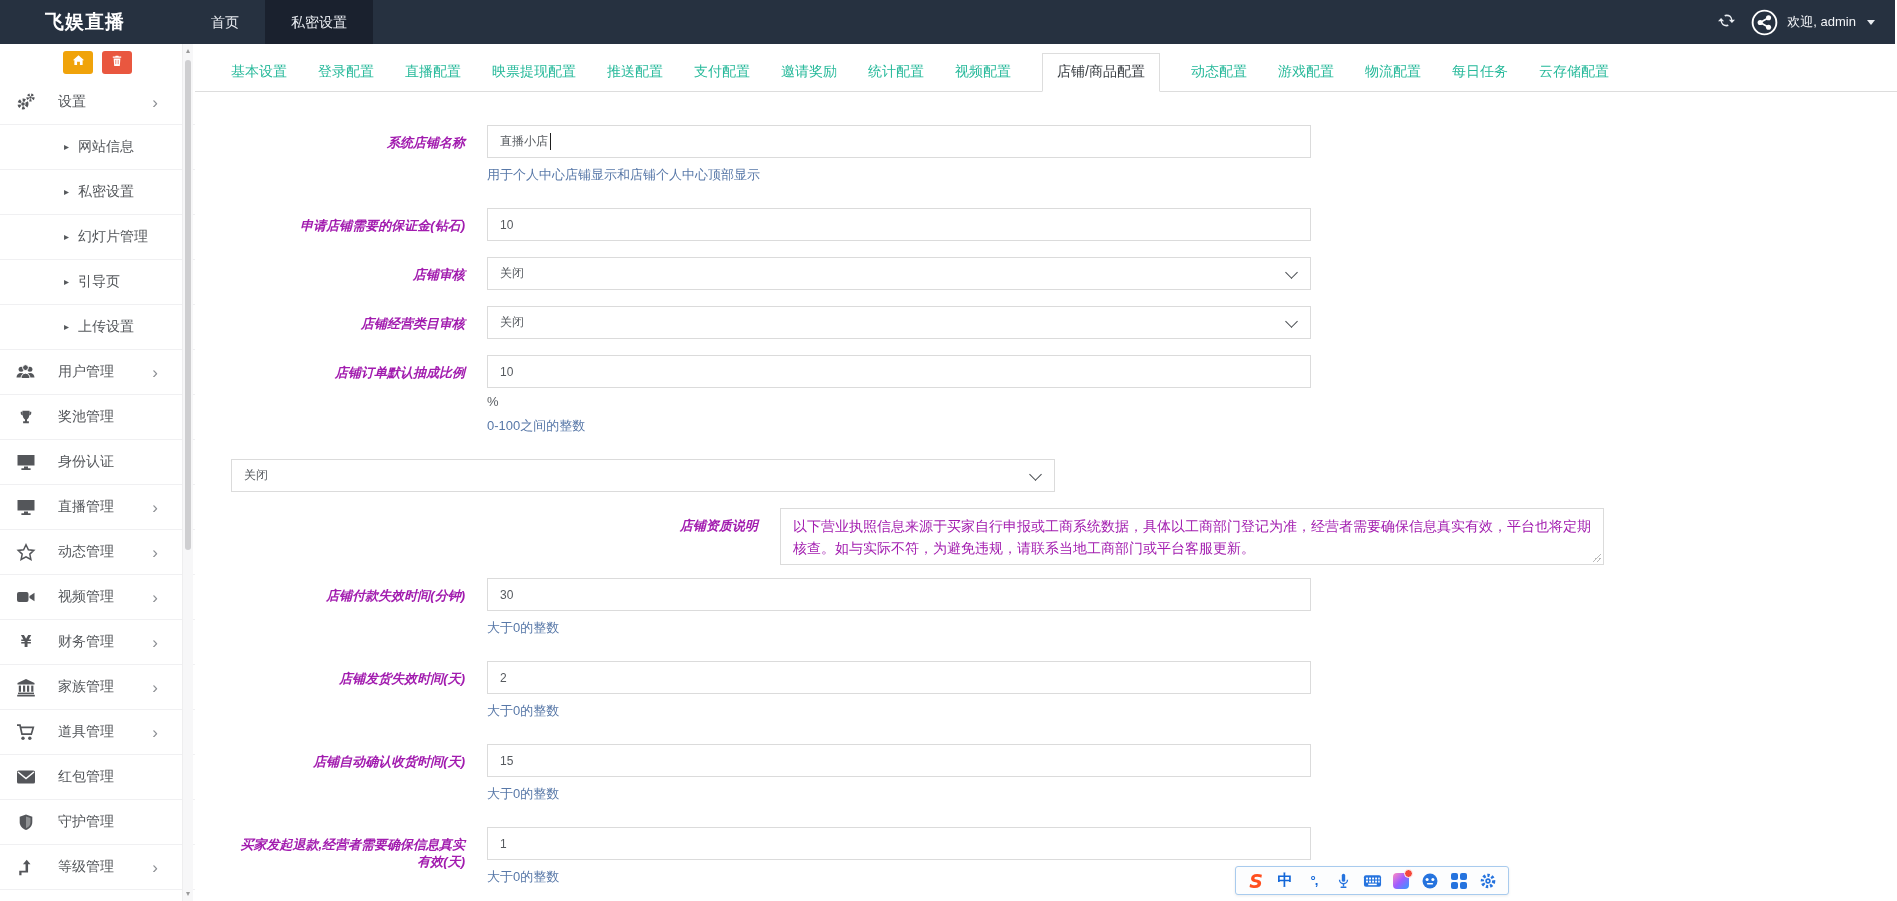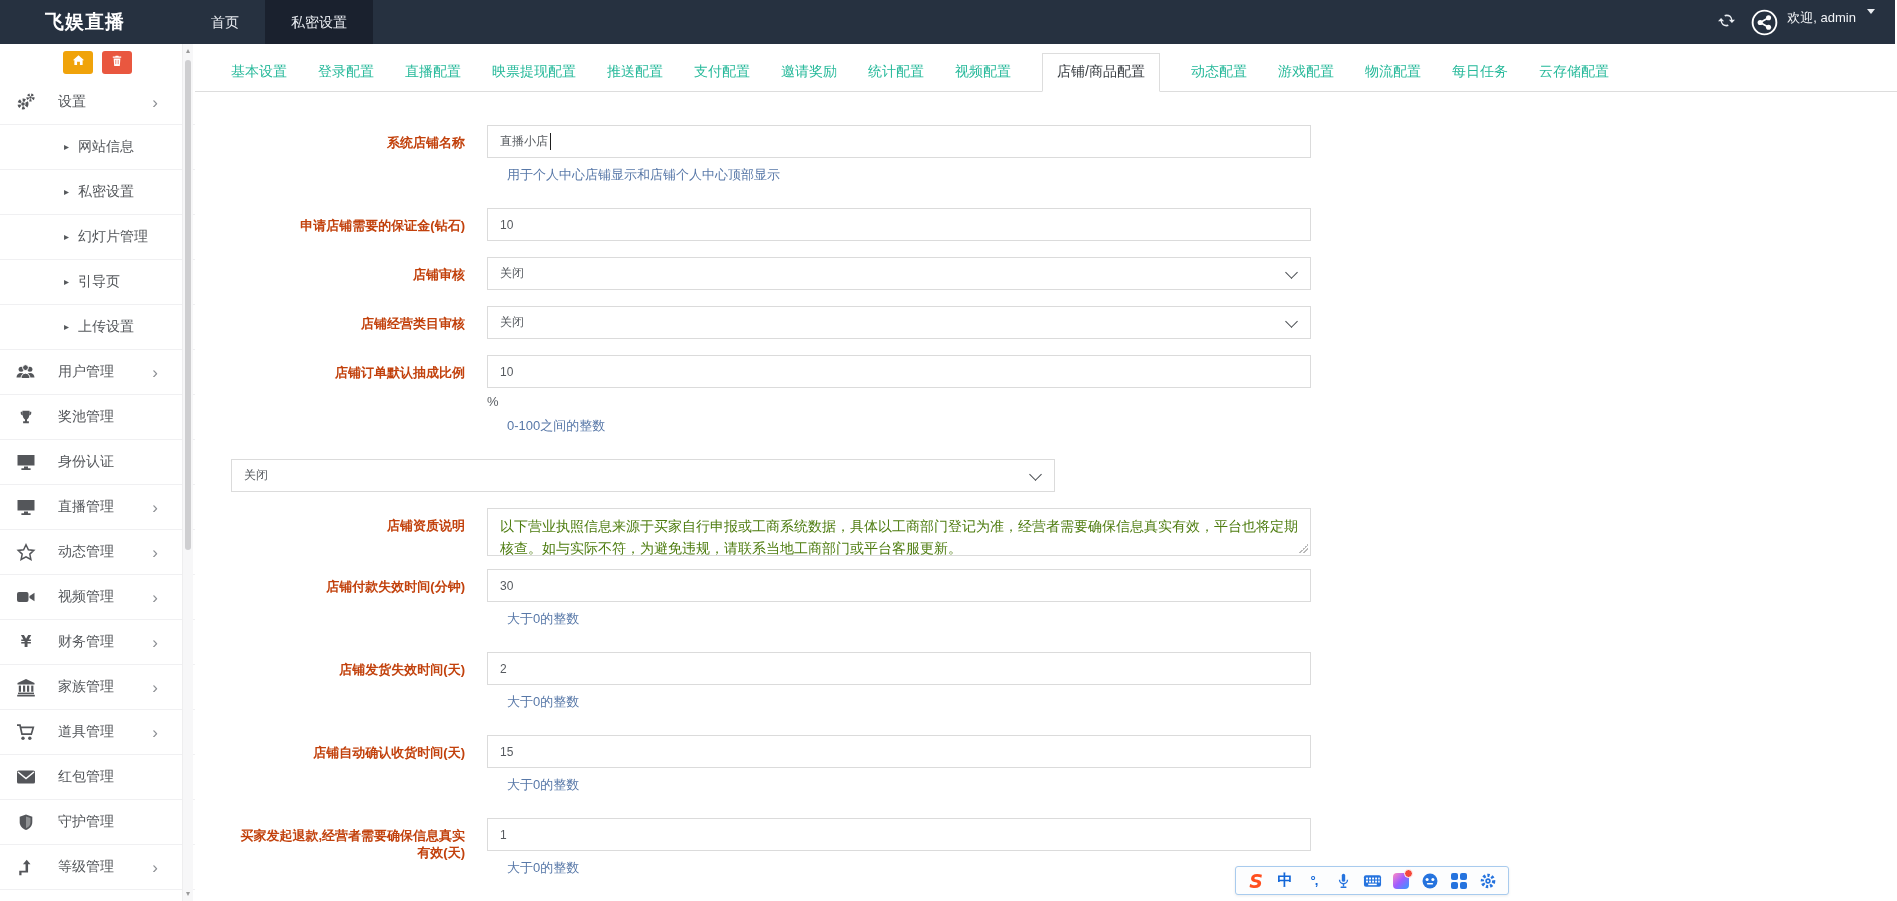--- a/index.html
+++ b/index.html
@@ -9,21 +9,21 @@
     -webkit-font-smoothing:antialiased;
   }
   
   .hdr{position:absolute;top:0;left:0;right:2px;height:44px;background:#263140;display:flex;align-items:stretch;color:#E9ECF1;z-index:30;}
   .brand{padding:0 60px 0 45px;line-height:44px;font-size:19px;font-weight:bold;color:#fff;letter-spacing:1px;white-space:nowrap;cursor:pointer;}
   .hnav{display:flex;}
   .hnav-item{padding:0 26px;line-height:44px;font-size:14px;cursor:pointer;white-space:nowrap;}
   .hnav-item.active{background:#1A212E;}
   .hdr-right{margin-left:auto;display:flex;align-items:center;gap:16px;padding-right:20px;}
   .icon-btn{background:none;border:none;padding:0;cursor:pointer;display:flex;align-items:center;}
-  .user-box{display:flex;gap:9px;cursor:pointer;font-size:13px;color:#F2F4F7;}
+  .user-box{display:flex;align-items:center;gap:9px;cursor:pointer;font-size:13px;color:#F2F4F7;}
   .avatar{width:27px;height:27px;display:flex;}
   .dd-caret{width:0;height:0;border-left:4px solid transparent;border-right:4px solid transparent;border-top:5px solid #E9ECF1;margin-left:2px;}
   
   .side{position:absolute;top:44px;left:0;bottom:0;width:195px;background:#fff;border-right:1px solid #E4E4E6;overflow:hidden;}
   .side-toolbar{height:36px;display:flex;justify-content:center;align-items:center;gap:9px;}
   .tool-btn{width:30px;height:23px;border:none;border-radius:3px;display:flex;align-items:center;justify-content:center;cursor:pointer;padding:0;}
   .btn-home{background:#F0A30A;}
   .btn-trash{background:#E9573F;}
   .menu-row{height:45px;box-sizing:border-box;border-bottom:1px solid #F0F0F2;display:flex;align-items:center;position:relative;cursor:pointer;background:#fff;}
   .menu-row.parent{padding-left:13px;gap:20px;}
@@ -38,30 +38,30 @@
   .sb-arrow.down{bottom:2px;}
   .sb-thumb{position:absolute;left:2px;top:16px;width:6px;height:490px;background:#CFCFD1;border-radius:3px;cursor:pointer;}
   
   .main{position:absolute;left:195px;top:44px;right:0;bottom:0;background:#fff;overflow:hidden;}
   .tabbar{display:flex;align-items:flex-end;gap:31px;padding-left:36px;height:48px;box-sizing:border-box;border-bottom:1px solid #DDDDDD;}
   .tab{color:#26B99A;font-size:14px;padding:9px 0 10px 0;cursor:pointer;white-space:nowrap;}
   .tab.active{color:#383D42;background:#fff;border:1px solid #DDDDDD;border-bottom:1px solid #fff;margin-bottom:-1px;padding:9px 14px 10px 14px;}
   .form{padding:33px 0 0 36px;}
   .fgroup{display:flex;margin-bottom:16px;}
   .fgroup.spaced{margin-bottom:24px;}
-  .fgroup.tight{margin-bottom:13px;}
-  .flabel{width:234px;margin-right:22px;text-align:right;font-size:13px;font-weight:bold;color:#c2410c;padding-top:9px;line-height:17px;}
+  .fgroup.tight{margin-bottom:13px;justify-content:center;}
+  .flabel{width:234px;margin-right:22px;text-align:right;font-size:13px;font-weight:bold;color:#a21caf;padding-top:9px;line-height:17px;font-style:italic;}
   .fctl{width:824px;}
   .inp{height:33px;box-sizing:border-box;border:1px solid #DBDBDB;background:#fff;display:flex;align-items:center;padding:0 12px;font-size:12px;color:#565A5F;position:relative;cursor:text;}
   .sel{cursor:pointer;}
   .sel-caret{position:absolute;right:14px;top:10px;width:8px;height:8px;border-right:1.6px solid #44484D;border-bottom:1.6px solid #44484D;transform:rotate(45deg);}
-  .tarea{height:48px;box-sizing:border-box;border:1px solid #DBDBDB;background:#fff;padding:6px 12px;font-size:14px;line-height:22px;color:#4d7c0f;position:relative;cursor:text;overflow:hidden;}
+  .tarea{height:57px;box-sizing:border-box;border:1px solid #DBDBDB;background:#fff;padding:6px 12px;font-size:14px;line-height:22px;color:#a21caf;position:relative;cursor:text;overflow:hidden;}
   .tarea::after{content:"";position:absolute;right:2px;bottom:2px;width:10px;height:10px;
     background:linear-gradient(135deg,transparent 0 55%,#B9B9B9 55% 62%,transparent 62% 75%,#B9B9B9 75% 82%,transparent 82%);}
-  .helper{margin-top:8px;font-size:13px;color:#5878A8;margin-left:20px;}
+  .helper{margin-top:8px;font-size:13px;color:#5878A8;}
   .suffix{margin-top:6px;font-size:13px;color:#5A5E63;}
   .caret-line{display:inline-block;width:1px;height:17px;background:#1E1E1E;margin-left:2px;vertical-align:-4px;}
   
   .ime{position:absolute;left:1235px;top:866px;height:29px;box-sizing:border-box;background:#FCFDFE;border:1px solid #A8CBEE;border-radius:3px;display:flex;align-items:center;gap:9px;padding:0 10px;z-index:40;box-shadow:0 1px 3px rgba(0,0,0,.08);}
   .ime-ic{display:flex;align-items:center;justify-content:center;width:20px;height:20px;cursor:pointer;position:relative;}
   .ime-sogou{font-weight:900;font-style:italic;font-size:19px;color:#FF4F1F;font-family:"DejaVu Sans",sans-serif;}
   .ime-zh{color:#1266D8;font-weight:bold;font-size:15px;}
   .ime-punct{color:#1266D8;font-weight:bold;font-size:13px;letter-spacing:-1px;}
   .ime-skin{width:16px;height:16px;border-radius:4px;background:linear-gradient(135deg,#FF8BC2,#A05CFF 48%,#2F9BFF);}
   .ime-dot{position:absolute;top:-2px;right:-2px;width:7px;height:7px;border-radius:50%;background:#F5483B;border:1px solid #fff;}

